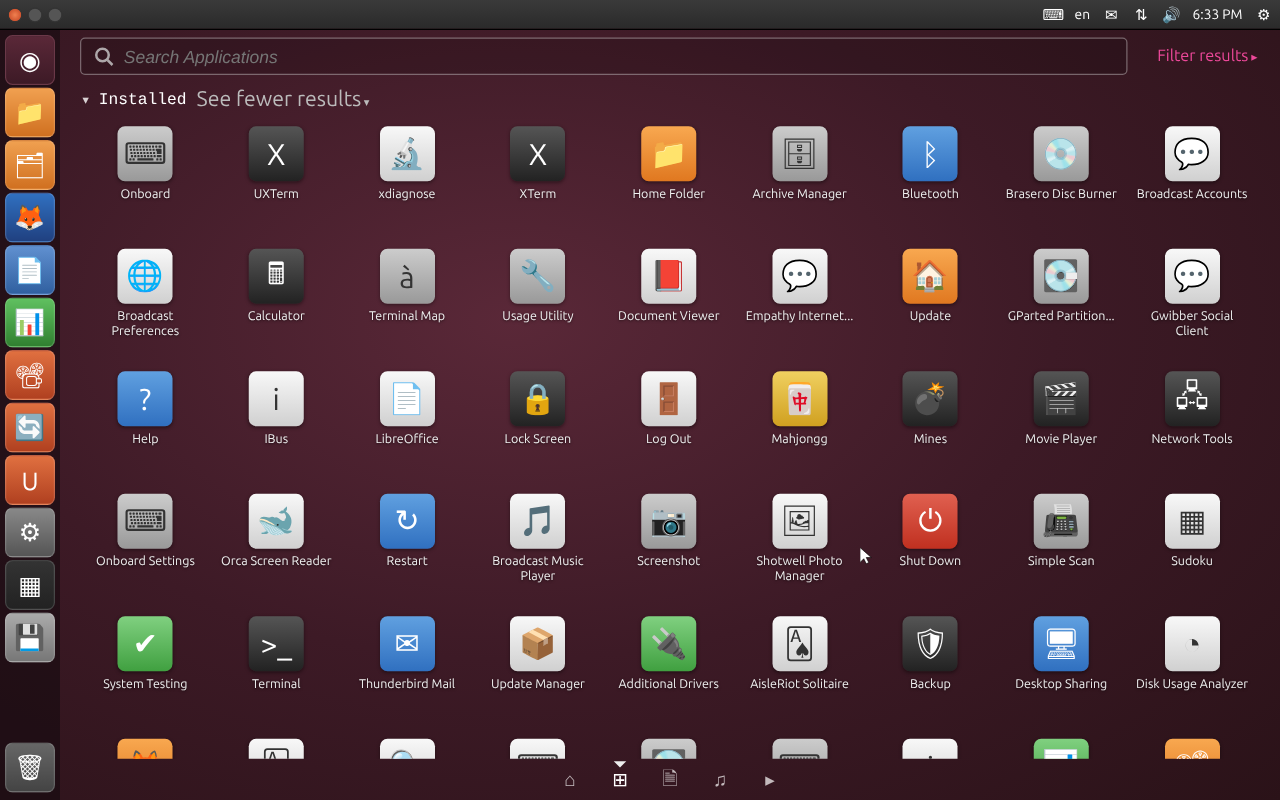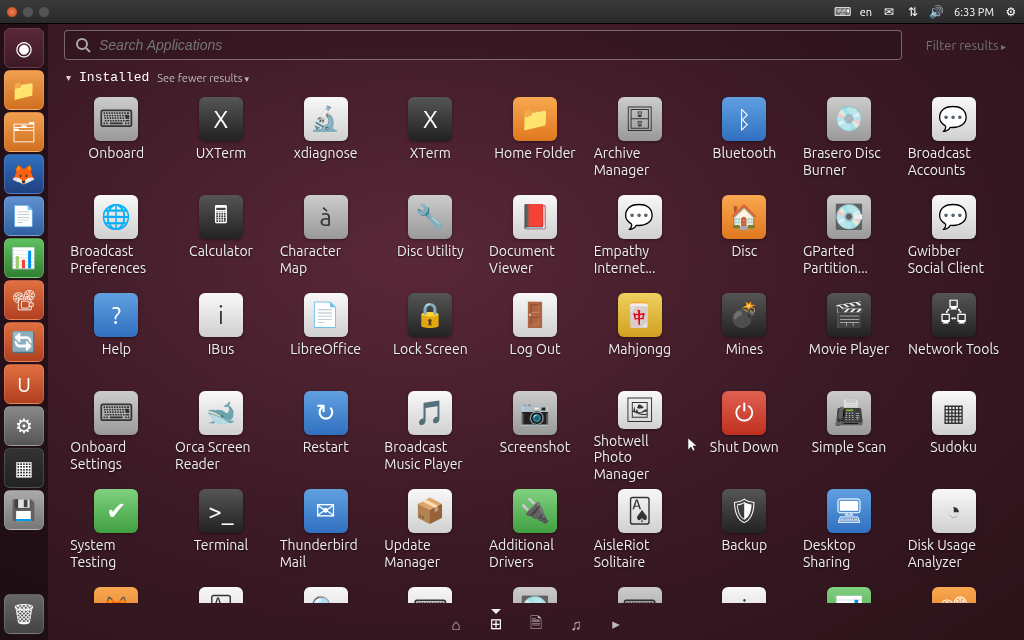--- a/index.html
+++ b/index.html
@@ -91,33 +91,33 @@
 .search-box .sicon { width: 16px; height: 16px; margin-right: 8px; opacity: .8; }
 .search-input {
   flex: 1;
   background: transparent;
   border: none;
   color: #ccc;
   font-style: italic;
   font-size: 14px;
   outline: none;
 }
-.filter-results { font-size: 13px; color: #737373; cursor: pointer; white-space: nowrap; }
+.filter-results { font-size: 13px; color: #ec4899; cursor: pointer; white-space: nowrap; }
 .filter-results::after { content: " ▸"; font-size: 10px; }
 
 .section-header {
   display: flex;
   align-items: center;
   gap: 8px;
   margin: 10px 0 8px 2px;
   font-size: 13px;
 }
 .section-header .chev { font-size: 10px; opacity: .8; }
 .section-header .title { font-weight: 500; font-family: Liberation Mono, monospace; }
-.section-header .fewer { color: #bbb; font-size: 11px; cursor: pointer; }
+.section-header .fewer { color: #bbb; font-size: 17px; cursor: pointer; }
 .section-header .fewer::after { content: " ▾"; font-size: 9px; }
 
 .app-grid {
   display: grid;
   grid-template-columns: repeat(9, 1fr);
   gap: 2px 0;
   height: 510px;
   overflow: hidden;
 }
 .app {
@@ -137,21 +137,22 @@
   display: flex;
   align-items: center;
   justify-content: center;
   font-size: 24px;
   background: linear-gradient(#f8f8f8, #d0d0d0);
   color: #333;
   box-shadow: 0 1px 3px rgba(0,0,0,.4);
   margin-bottom: 4px;
 }
 .app-label {
-  font-size: 14px;
+  font-size: 10px;
+  text-align: center;
   line-height: 1.2;
   max-width: 92px;
   color: #f0f0f0;
   text-shadow: 0 1px 2px rgba(0,0,0,.6);
 }
 
 
 .lens-bar {
   position: absolute;
   bottom: 4px;
@@ -287,37 +288,37 @@
       <div class="app">
         <div class="app-icon ">🌐</div>
         <div class="app-label">Broadcast Preferences</div>
       </div>
       <div class="app">
         <div class="app-icon ic-dark">🖩</div>
         <div class="app-label">Calculator</div>
       </div>
       <div class="app">
         <div class="app-icon ic-grey">à</div>
-        <div class="app-label">Character Map</div>
+        <div class="app-label">Terminal Map</div>
       </div>
       <div class="app">
         <div class="app-icon ic-grey">🔧</div>
-        <div class="app-label">Disc Utility</div>
+        <div class="app-label">Usage Utility</div>
       </div>
       <div class="app">
         <div class="app-icon ">📕</div>
         <div class="app-label">Document Viewer</div>
       </div>
       <div class="app">
         <div class="app-icon ">💬</div>
         <div class="app-label">Empathy Internet...</div>
       </div>
       <div class="app">
         <div class="app-icon ic-orange">🏠</div>
-        <div class="app-label">Disc</div>
+        <div class="app-label">Update</div>
       </div>
       <div class="app">
         <div class="app-icon ic-grey">💽</div>
         <div class="app-label">GParted Partition...</div>
       </div>
       <div class="app">
         <div class="app-icon ">💬</div>
         <div class="app-label">Gwibber Social Client</div>
       </div>
       <div class="app">

